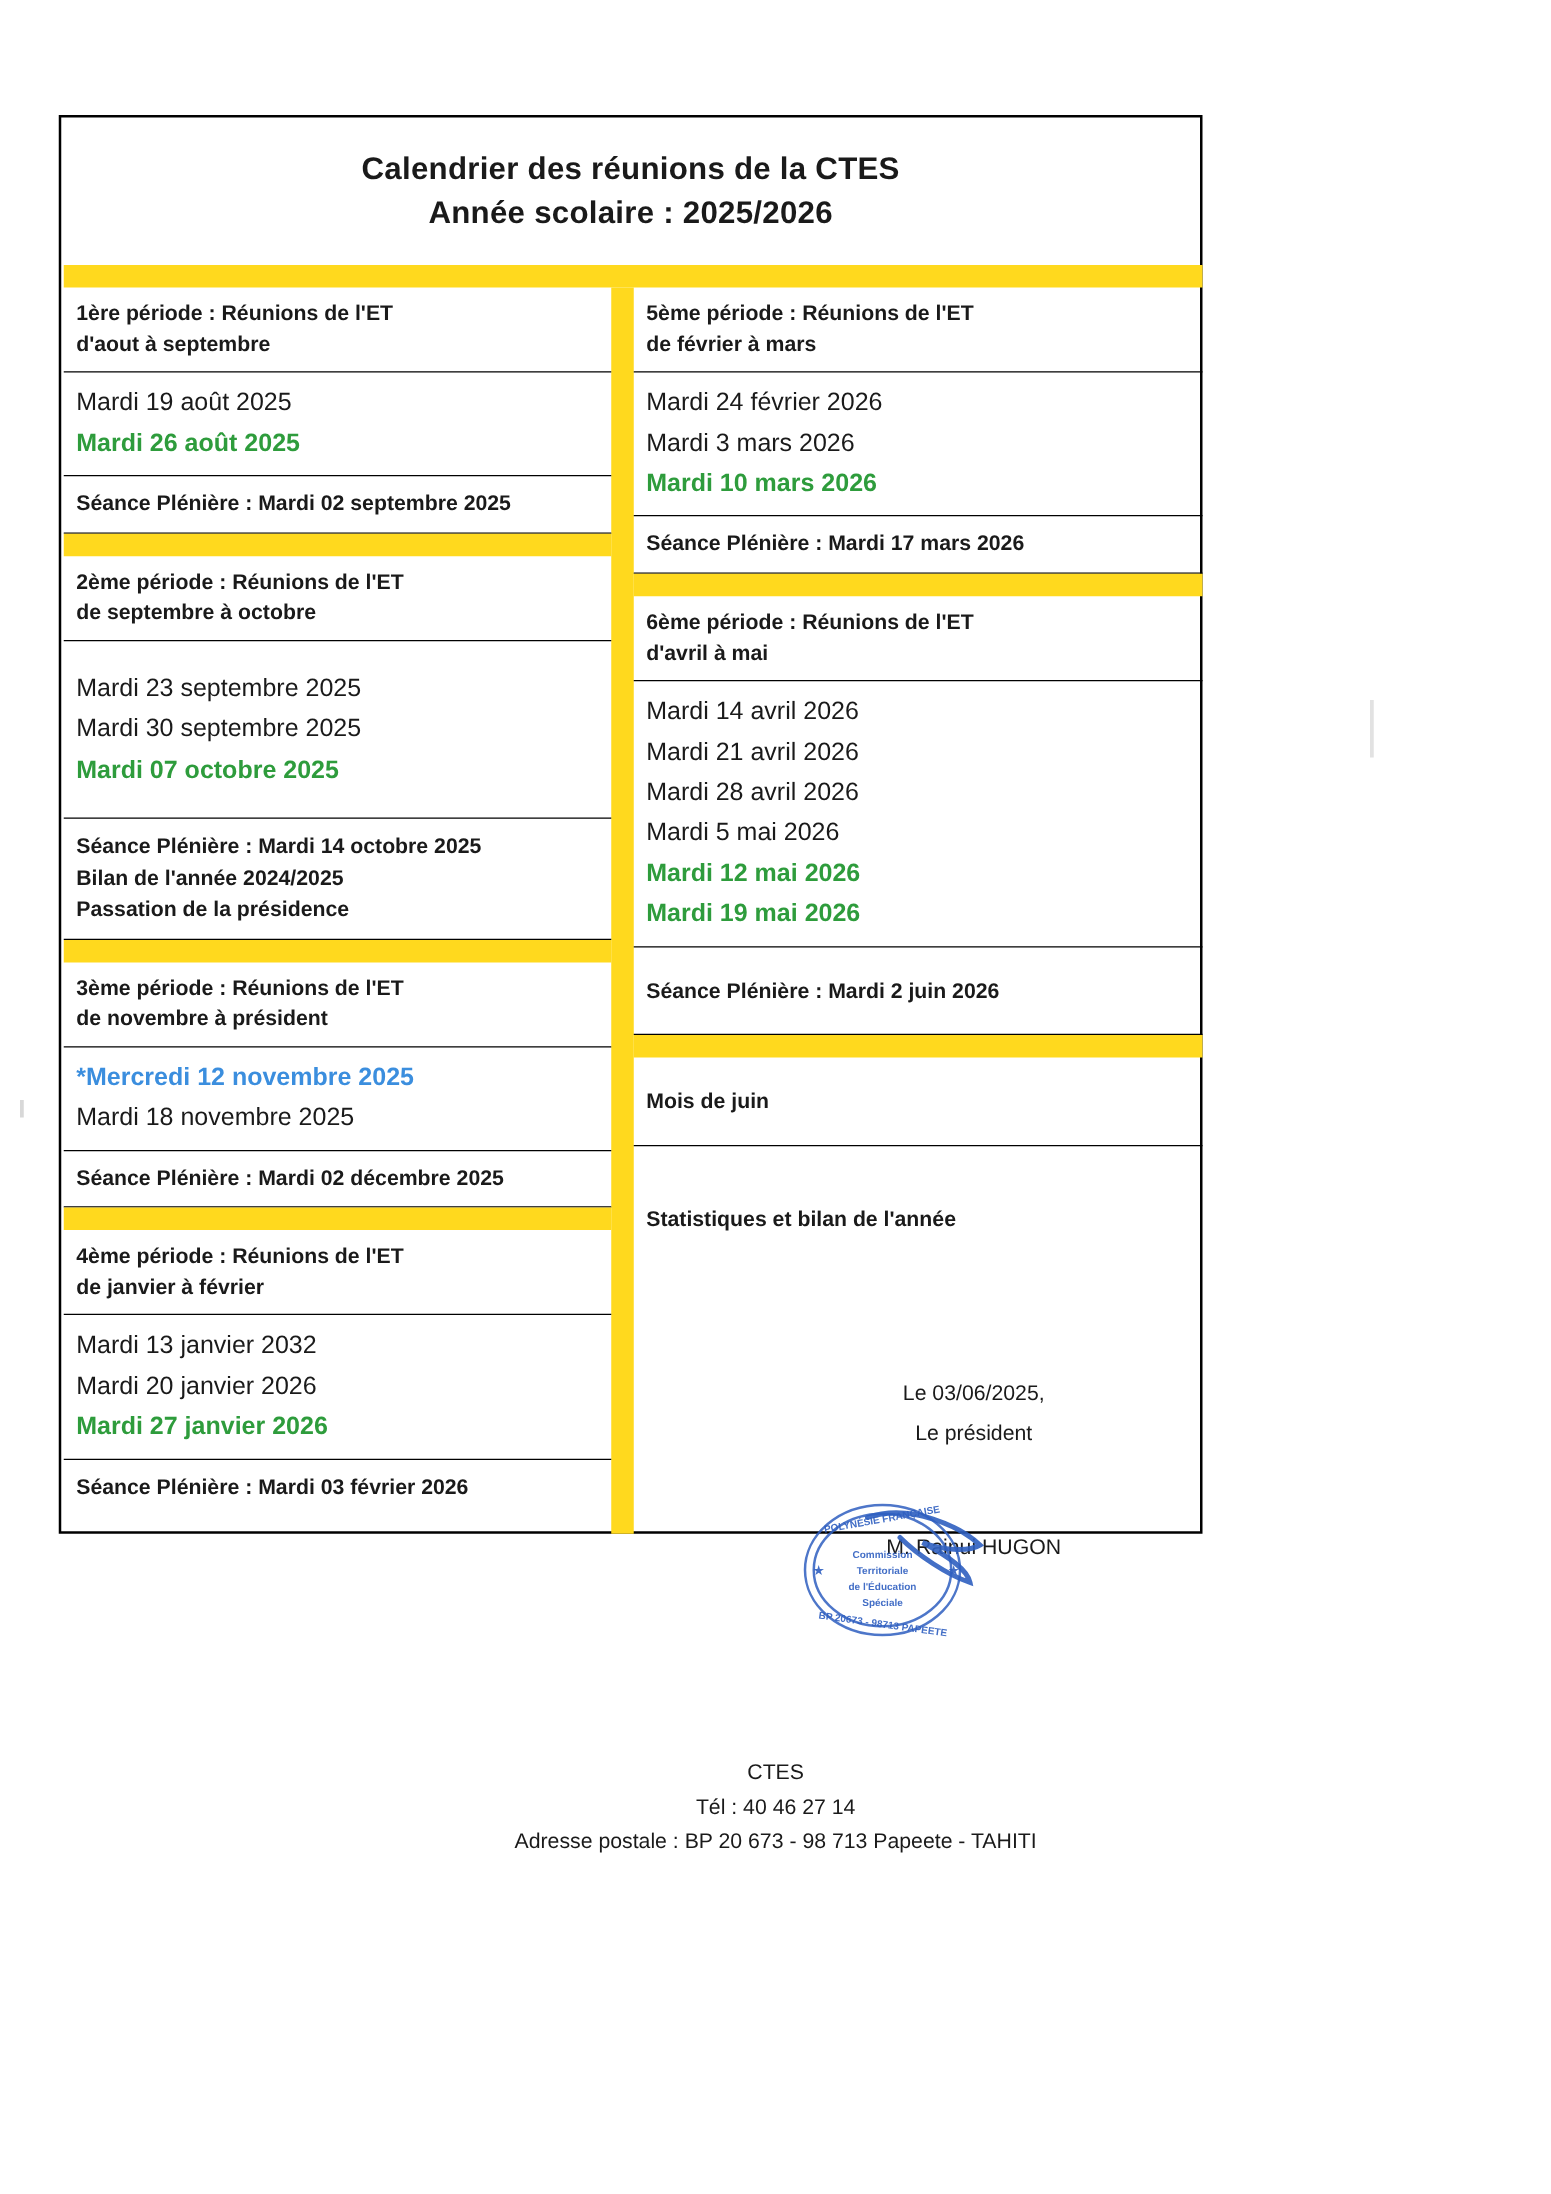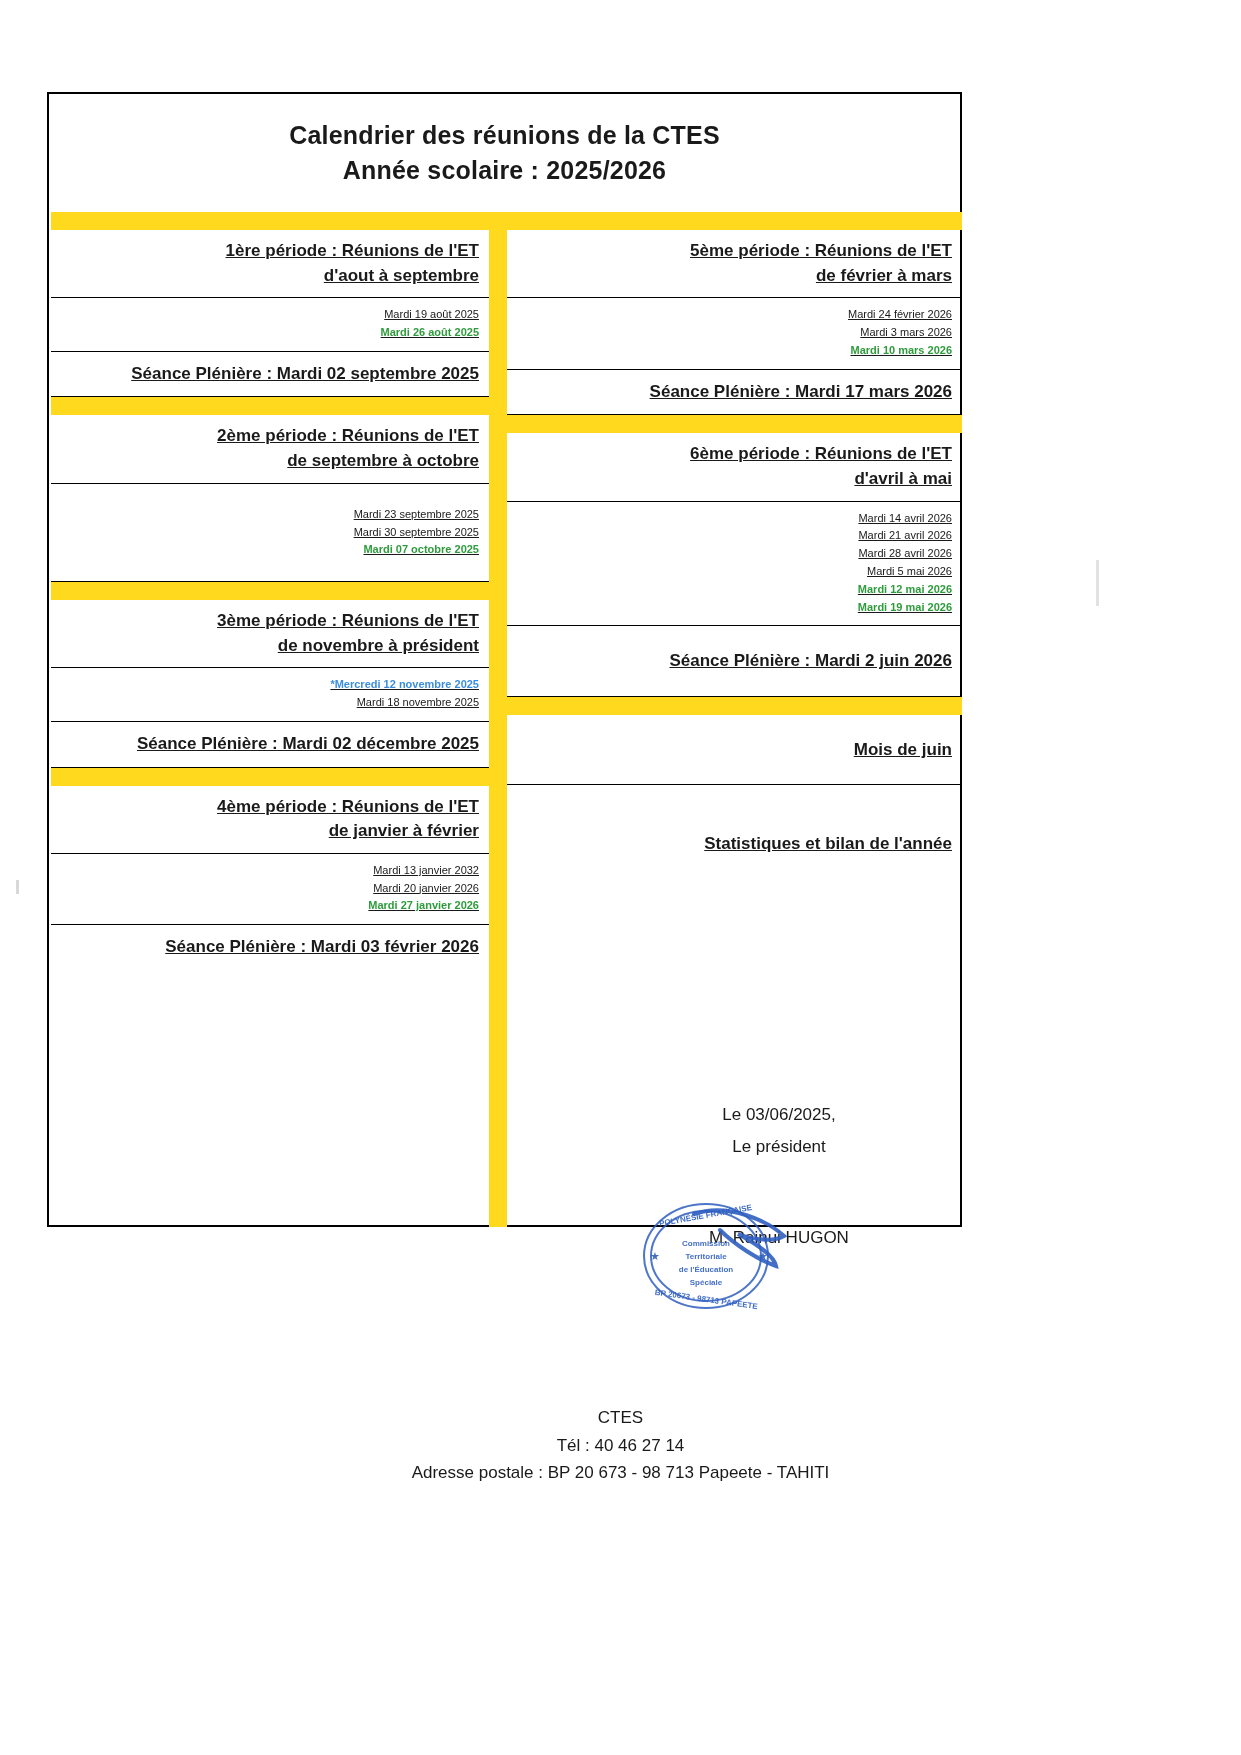--- a/index.html
+++ b/index.html
@@ -73,34 +73,33 @@
     left: 440px;
     top: 136px;
     width: 18px;
     height: 997px;
     background: #FFD91E;
   }
 
   .blk {
     box-sizing: border-box;
     border-bottom: 1.5px solid #000;
-    text-align: right;
+    text-align: left;
     padding: 7px 10px;
-    text-decoration: underline;
   }
   .blk.noborder { border-bottom: none; }
 
   .hdr {
     font-weight: bold;
     font-size: 17px;
     line-height: 1.45;
     padding: 9px 10px 9px 10px;
   }
   .dates {
-    font-size: 11px;
+    font-size: 20px;
     line-height: 1.62;
     padding: 8px 10px 9px 10px;
   }
   .d-green {
     color: #2e9c3c;
     font-weight: bold;
   }
   .d-blue {
     color: #3b8ede;
     font-weight: bold;
@@ -199,20 +198,25 @@
       <div class="yellow-sep"></div>
 
       <div class="blk blk-left hdr">
         <div>2ème période : Réunions de l'ET</div>
         <div>de septembre à octobre</div>
       </div>
       <div class="blk blk-left dates spacer-pad">
         <div>Mardi 23 septembre 2025</div>
         <div>Mardi 30 septembre 2025</div>
         <div class="d-green">Mardi 07 octobre 2025</div>
+      </div>
+      <div class="blk blk-left plen">
+        <div>Séance Plénière : Mardi 14 octobre 2025</div>
+        <div>Bilan de l'année 2024/2025</div>
+        <div>Passation de la présidence</div>
       </div>
       <div class="yellow-sep"></div>
 
       <div class="blk blk-left hdr">
         <div>3ème période : Réunions de l'ET</div>
         <div>de novembre à président</div>
       </div>
       <div class="blk blk-left dates">
         <div class="d-blue">*Mercredi 12 novembre 2025</div>
         <div>Mardi 18  novembre 2025</div>

